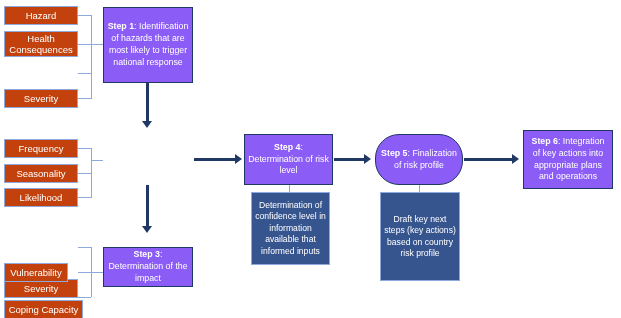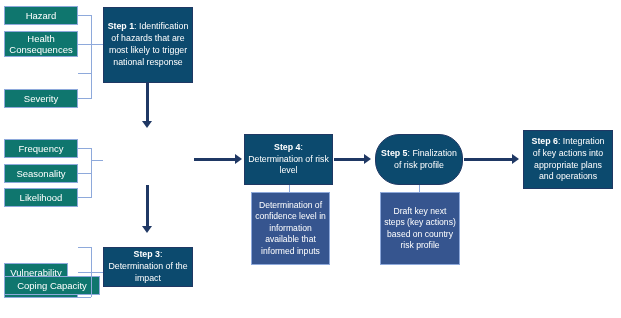--- a/index.html
+++ b/index.html
@@ -23,35 +23,35 @@
     display: flex;
     align-items: center;
     justify-content: center;
     text-align: center;
     color: #ffffff;
     line-height: 1.18;
     padding: 2px 3px;
   }
   
   .input-box {
-    background: #0f766e;
+    background: #c2410c;
     border: 1px solid #8EA9DB;
     font-size: 9.5px;
     font-weight: 400;
   }
   .sub-box {
     background: #36558F;
     border: 1px solid #8EA9DB;
     font-size: 8.6px;
     font-weight: 400;
     line-height: 1.32;
   }
   
   .step-box {
-    background: #0c4a6e;
+    background: #8b5cf6;
     border: 1px solid #1F3864;
     font-size: 8.8px;
     font-weight: 400;
     line-height: 1.34;
   }
   .step-box .lead {
     font-weight: bold;
   }
   
   .conn {
@@ -142,21 +142,21 @@
 
   <div class="arrow-line arrow-h" style="left:194px; top:158px; width:42px;"></div>
   <div class="arrow-head head-right" style="left:235px; top:154px;"></div>
 
   <div class="box input-box" style="left:4px; top:238px; width:74px; height:19px;margin-top:41px;">
     <span>Severity</span>
   </div>
   <div class="box input-box" style="left:4px; top:263px; width:64px; height:19px;">
     <span>Vulnerability</span>
   </div>
-  <div class="box input-box" style="left:4px; top:276px; width:96px; height:19px;">
+  <div class="box input-box" style="left:4px; top:300px; width:79px; height:19px;">
     <span>Coping Capacity</span>
   </div>
 
   <div class="conn conn-h" style="left:78px; top:247px; width:13px;"></div>
   <div class="conn conn-h" style="left:78px; top:272px; width:13px;"></div>
   <div class="conn conn-h" style="left:78px; top:297px; width:13px;"></div>
   <div class="conn conn-v" style="left:91px; top:247px; height:50px;"></div>
   <div class="conn conn-h" style="left:91px; top:272px; width:12px;"></div>
 
   <div class="box step-box" style="left:103px; top:247px; width:90px; height:40px;">
@@ -181,21 +181,21 @@
   <div class="arrow-head head-right" style="left:364px; top:154px;"></div>
 
   <div class="box step-box" style="left:375px; top:134px; width:88px; height:51px;border-radius:24px;">
     <div>
       <span class="lead">Step 5</span><span>: Finalization of risk profile</span>
     </div>
   </div>
 
   <div class="stem" style="left:419px; top:185px; height:8px;"></div>
 
-  <div class="box sub-box" style="left:380px; top:192px; width:80px; height:73px;">
+  <div class="box sub-box" style="left:380px; top:192px; width:80px; height:89px;">
     <span>Draft key next steps (key actions) based on country risk profile</span>
   </div>
 
   <div class="arrow-line arrow-h" style="left:464px; top:158px; width:49px;"></div>
   <div class="arrow-head head-right" style="left:512px; top:154px;"></div>
 
   <div class="box step-box" style="left:523px; top:130px; width:90px; height:59px;text-align:center;">
     <div>
       <span class="lead">Step 6</span><span>:  Integration of key actions into appropriate plans and operations</span>
     </div>

